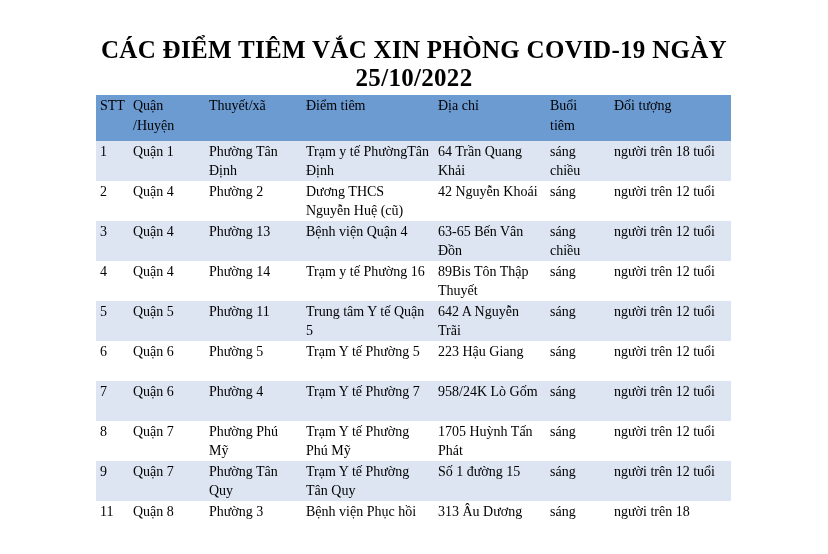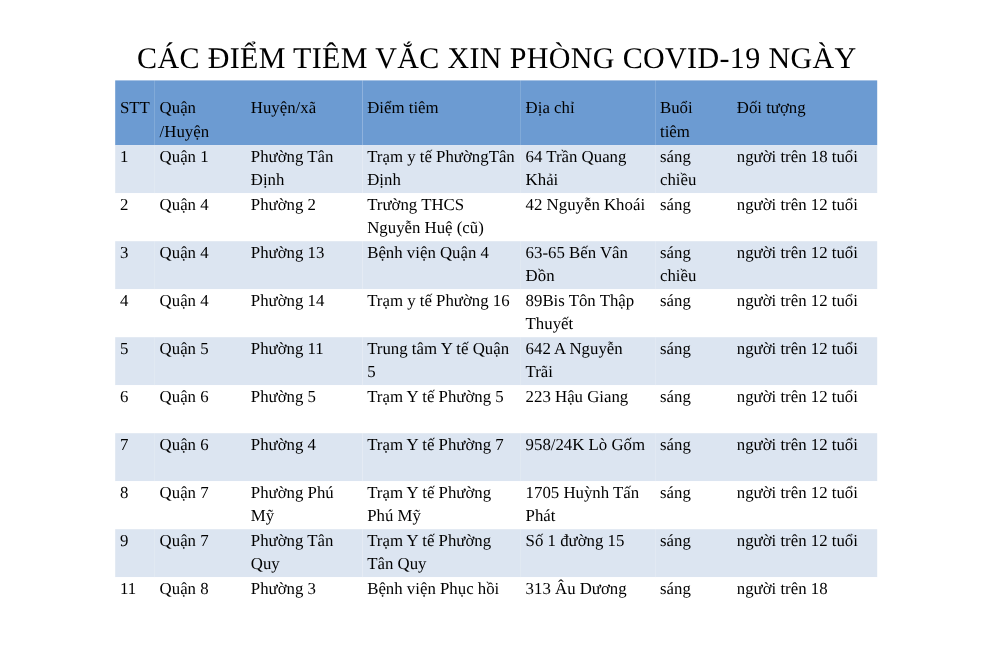--- a/index.html
+++ b/index.html
@@ -10,95 +10,96 @@
   }
   body {
     font-family: "Liberation Serif", "DejaVu Serif", serif;
     color: #000000;
   }
   .title {
     margin-top: 36px;
     text-align: center;
     font-size: 25px;
     line-height: 28px;
-    font-weight: normal;
+    font-weight: bold;
     letter-spacing: 0.3px;
   }
   .vax-table {
     margin: 3px 0 0 96px;
     width: 635px;
     border-collapse: collapse;
     table-layout: fixed;
     font-size: 14px;
   }
   .vax-table thead th {
     background: #6C9BD2;
     text-align: left;
     font-weight: normal;
     vertical-align: top;
     height: 46px;
-    padding: 14px 8px 0 4px;
+    padding: 1px 8px 0 4px;
     line-height: 20px;
   }
   .vax-table tbody td {
     vertical-align: top;
     height: 40px;
     padding: 1px 4px 0 4px;
     line-height: 19px;
     background: #ffffff;
   }
   .vax-table tbody tr:nth-child(odd) td {
     background: #DCE5F1;
   }
 </style>
 </head>
 <body>
 
 <div class="page">
 
   <h1 class="title">
     <span>CÁC ĐIỂM TIÊM VẮC XIN PHÒNG COVID-19 NGÀY</span><br>
+    <span>25/10/2022</span>
   </h1>
 
   <table class="vax-table">
     <colgroup>
       <col style="width:33px">
       <col style="width:76px">
       <col style="width:97px">
       <col style="width:132px">
       <col style="width:112px">
       <col style="width:64px">
       <col style="width:121px">
     </colgroup>
     <thead>
       <tr>
           <th>STT</th>
           <th>Quận /Huyện</th>
-          <th>Huyện/xã</th>
+          <th>Thuyết/xã</th>
           <th>Điểm tiêm</th>
           <th>Địa chỉ</th>
           <th>Buổi tiêm</th>
           <th>Đối tượng</th>
         </tr>
     </thead>
     <tbody>
         <tr>
           <td>1</td>
           <td>Quận 1</td>
           <td>Phường Tân Định</td>
           <td>Trạm y tế PhườngTân Định</td>
           <td>64 Trần Quang Khải</td>
           <td>sáng chiều</td>
           <td>người trên 18 tuổi</td>
         </tr>
         <tr>
           <td>2</td>
           <td>Quận 4</td>
           <td>Phường 2</td>
-          <td>Trường THCS Nguyễn Huệ (cũ)</td>
+          <td>Dương THCS Nguyễn Huệ (cũ)</td>
           <td>42 Nguyễn Khoái</td>
           <td>sáng</td>
           <td>người trên 12 tuổi</td>
         </tr>
         <tr>
           <td>3</td>
           <td>Quận 4</td>
           <td>Phường 13</td>
           <td>Bệnh viện Quận 4</td>
           <td>63-65 Bến Vân Đồn</td>

